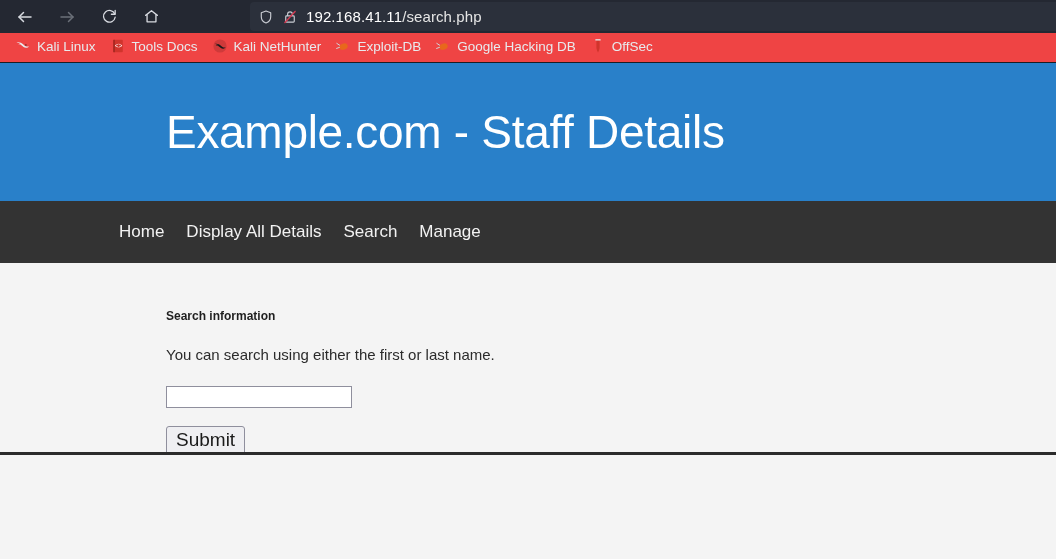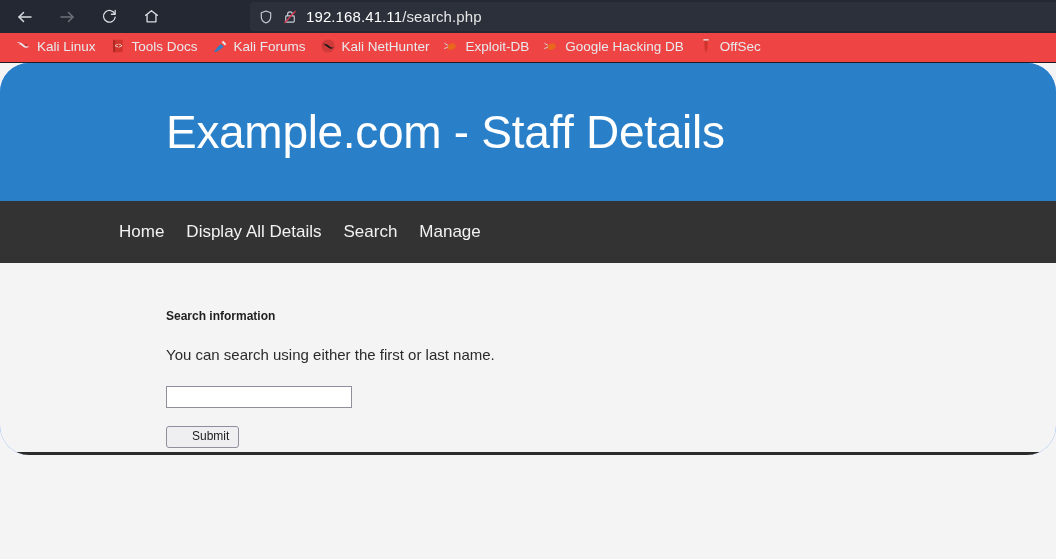--- a/index.html
+++ b/index.html
@@ -73,21 +73,20 @@
   }
   .bm-icon { width: 16px; height: 16px; display: block; flex: 0 0 16px; }
 
   
   #page {
     width: 1056px;
     height: 392px;
     background: #3b82f6;
     overflow: hidden;
     position: relative;
-    border-radius: 29px;
   }
   #site-header {
     background: #2980c9;
     height: 138px;
     display: flex;
     align-items: center;
   }
   #site-title {
     color: #ffffff;
     font-size: 46px;
@@ -138,26 +137,26 @@
     background: #ffffff;
     font-family: "Liberation Sans", sans-serif;
     font-size: 13px;
     padding: 1px 3px;
     color: #000;
     display: block;
     margin-bottom: 18px;
   }
   #submit-button {
     font-family: "Liberation Sans", sans-serif;
-    font-size: 12px;
+    font-size: 19px;
     color: #1a1a1a;
     background: #efeff2;
     border: 1px solid #8f8f9d;
     border-radius: 3px;
-    padding: 3px 9px 4px 25px;
+    padding: 3px 9px 4px 9px;
     line-height: 1.1;
     cursor: pointer;
   }
   #bottom-edge {
     position: absolute;
     bottom: 0; left: 0;
     width: 1056px;
     height: 3px;
     background: #2b2b2b;
   }
@@ -231,29 +230,20 @@
       <span class="bm-icon">
         <svg width="16" height="16" viewBox="0 0 16 16">
           <rect x="3.2" y="1.8" width="9.6" height="12.4" rx="1" fill="#d0342c"></rect>
           <rect x="3.2" y="1.8" width="1.8" height="12.4" fill="#a82822"></rect>
           <text x="8.6" y="10" font-size="6.5" fill="#fff" text-anchor="middle" font-family="'Liberation Mono', monospace">&lt;&gt;</text>
         </svg>
       </span>
       <span class="bookmark-label">Tools Docs</span>
     </div>
 
-    <div class="bookmark">
-      <span class="bm-icon">
-        <svg width="16" height="16" viewBox="0 0 16 16">
-          <path d="M2 13.5c1.8-2.6 4.4-5.4 7-7.6l2.6 2.8c-2.4 2-5.3 4-7.8 5.4z" fill="#2d7fc4"></path>
-          <path d="M9.6 4.2l3.4 3.4 1.3-1.6-3.1-3.2z" fill="#e8eaed"></path>
-        </svg>
-      </span>
-      <span class="bookmark-label">Kali Forums</span>
-    </div>
 
     <div class="bookmark">
       <span class="bm-icon">
         <svg width="16" height="16" viewBox="0 0 16 16">
           <circle cx="8" cy="8" r="6.6" fill="#cf3a3a"></circle>
           <path d="M2.8 6c2.2-.6 4.4.2 5.8 1.6.9.9 1.5 1.4 2.4 1.7.8.3 1.8.3 2.7 0-.5 1-1.6 1.5-2.8 1.4-1.2-.1-2-.6-3-1.5C6.6 8 5 7.1 3.6 7.2c.8-.3 1.8-.2 2.7.3-1.1-1-2.4-1.5-3.5-1.5z" fill="#1a1a1a"></path>
         </svg>
       </span>
       <span class="bookmark-label">Kali NetHunter</span>
     </div>

